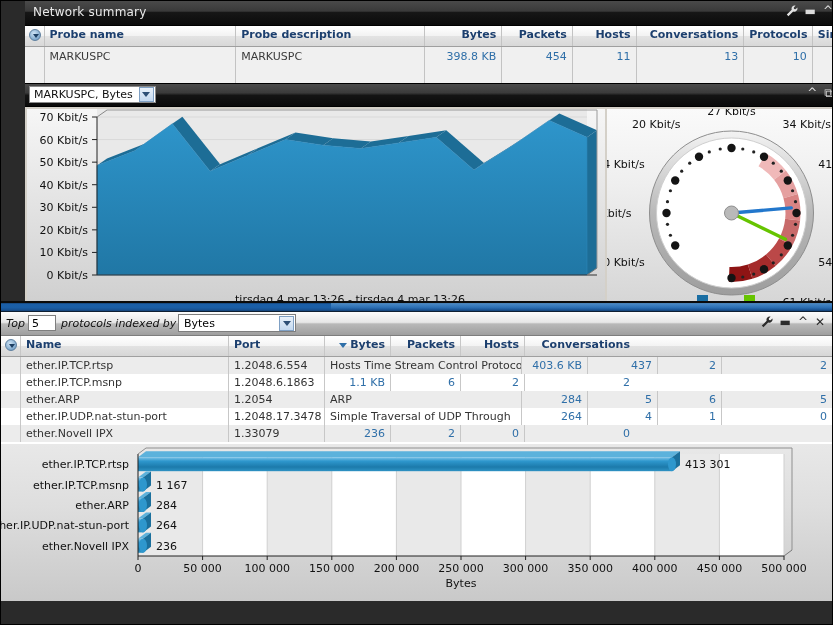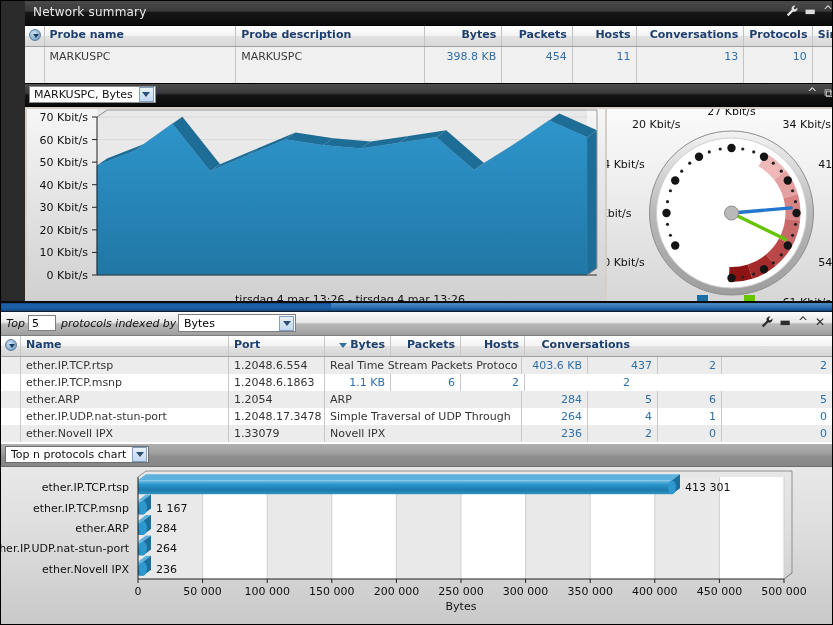--- a/index.html
+++ b/index.html
@@ -379,21 +379,21 @@
         <div class="c r" style="width:66px"><span class="sortcar"></span><span>Bytes</span></div>
         <div class="c r" style="width:70px">Packets</div>
         <div class="c r" style="width:64px">Hosts</div>
         <div class="c r" style="width:110px">Conversations</div>
       </div>
 
       <div class="ptrow alt">
         <div class="c icoc"></div>
         <div class="c" style="width:208px">ether.IP.TCP.rtsp</div>
         <div class="c" style="width:96px">1.2048.6.554</div>
-        <div class="c" style="width:197px">Real Time Stream Packets Protoco</div>
+        <div class="c" style="width:197px">Hosts Time Stream Control Protoco</div>
         <div class="c num" style="width:66px">403.6 KB</div>
         <div class="c num" style="width:70px">437</div>
         <div class="c num" style="width:64px">2</div>
         <div class="c num" style="width:110px">2</div>
       </div>
 
       <div class="ptrow white">
         <div class="c icoc"></div>
         <div class="c" style="width:208px">ether.IP.TCP.msnp</div>
         <div class="c" style="width:96px">1.2048.6.1863</div>
@@ -422,36 +422,29 @@
         <div class="c num" style="width:66px">264</div>
         <div class="c num" style="width:70px">4</div>
         <div class="c num" style="width:64px">1</div>
         <div class="c num" style="width:110px">0</div>
       </div>
 
       <div class="ptrow alt">
         <div class="c icoc"></div>
         <div class="c" style="width:208px">ether.Novell IPX</div>
         <div class="c" style="width:96px">1.33079</div>
-        <div class="c" style="width:197px">Novell IPX</div>
         <div class="c num" style="width:66px">236</div>
         <div class="c num" style="width:70px">2</div>
         <div class="c num" style="width:64px">0</div>
         <div class="c num" style="width:110px">0</div>
       </div>
     </div>
   </div>
 
   <div class="panel3">
-    <div class="topbar3">
-      <div class="ddown3">
-        <span class="lbl" style="padding-right:6px">Top n protocols chart</span>
-        <span class="ddarrow"></span>
-      </div>
-    </div>
     <div class="p3body">
       <div class="barChartWrap">
         <svg id="barSvg" width="831" height="152" viewBox="0 0 831 152">
             <defs>
               <linearGradient id="barg" x1="0" y1="0" x2="0" y2="1">
                 <stop offset="0%" stop-color="#7fc4e8"></stop>
                 <stop offset="28%" stop-color="#2e97cd"></stop>
                 <stop offset="70%" stop-color="#1c7aab"></stop>
                 <stop offset="100%" stop-color="#2f93c4"></stop>
               </linearGradient>

